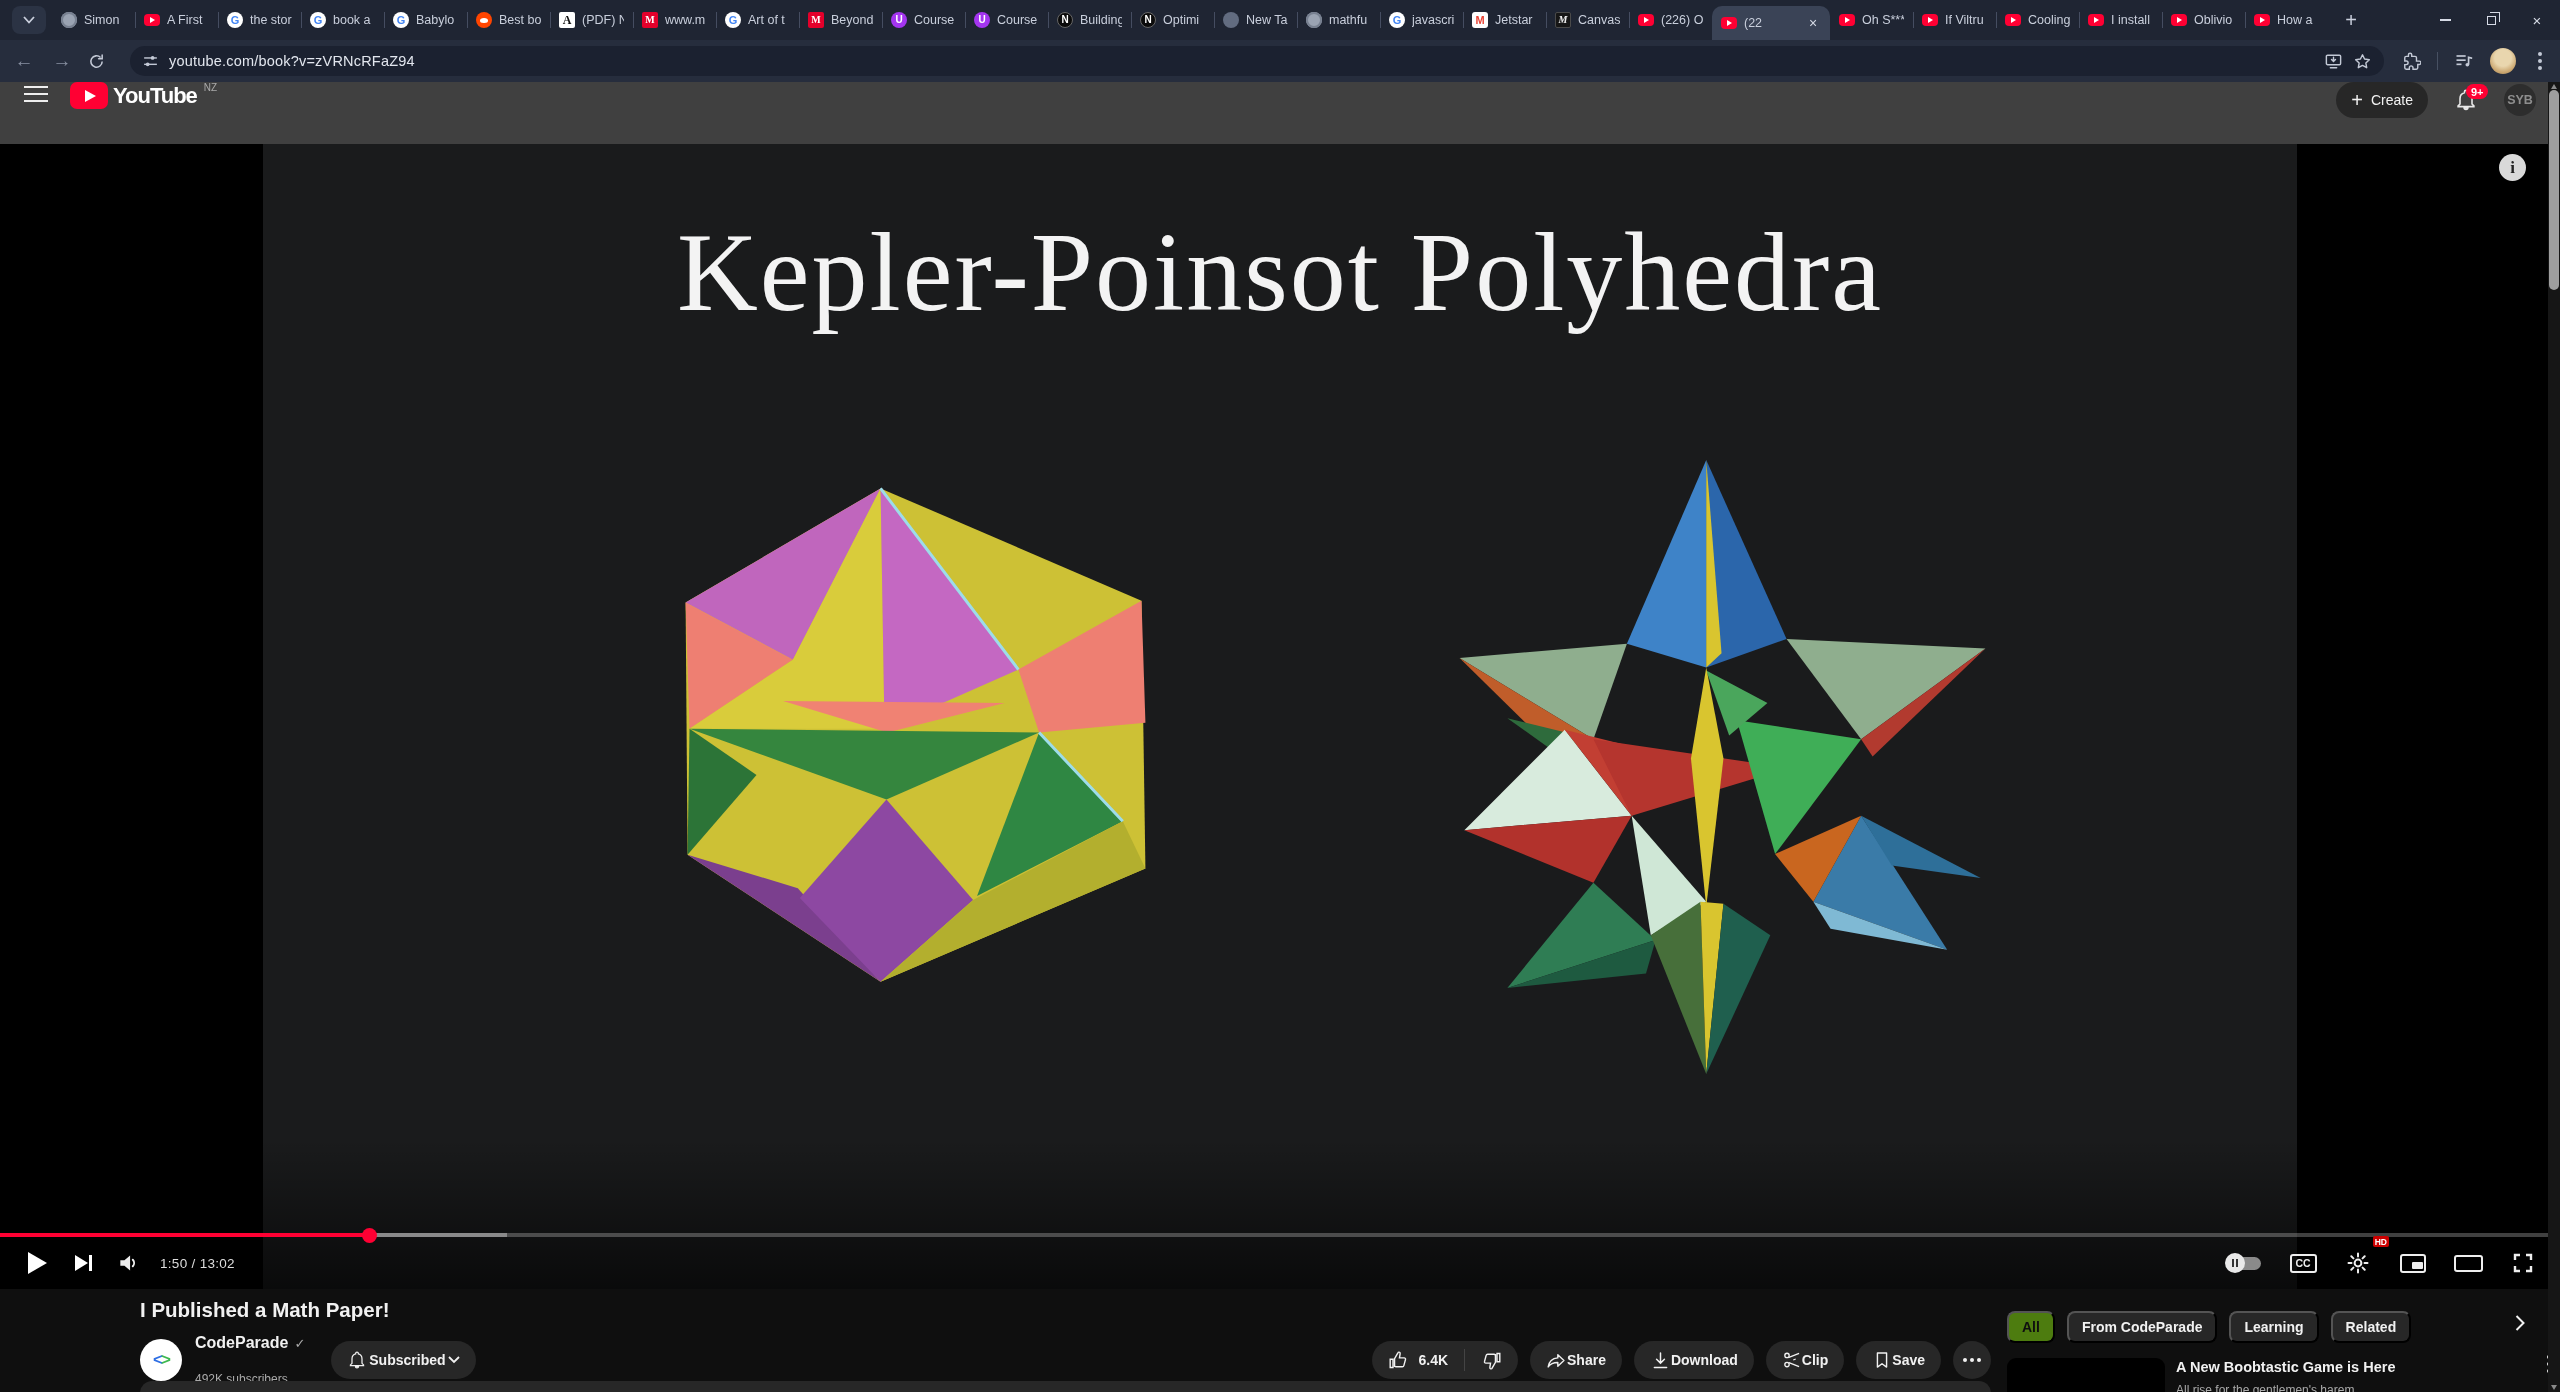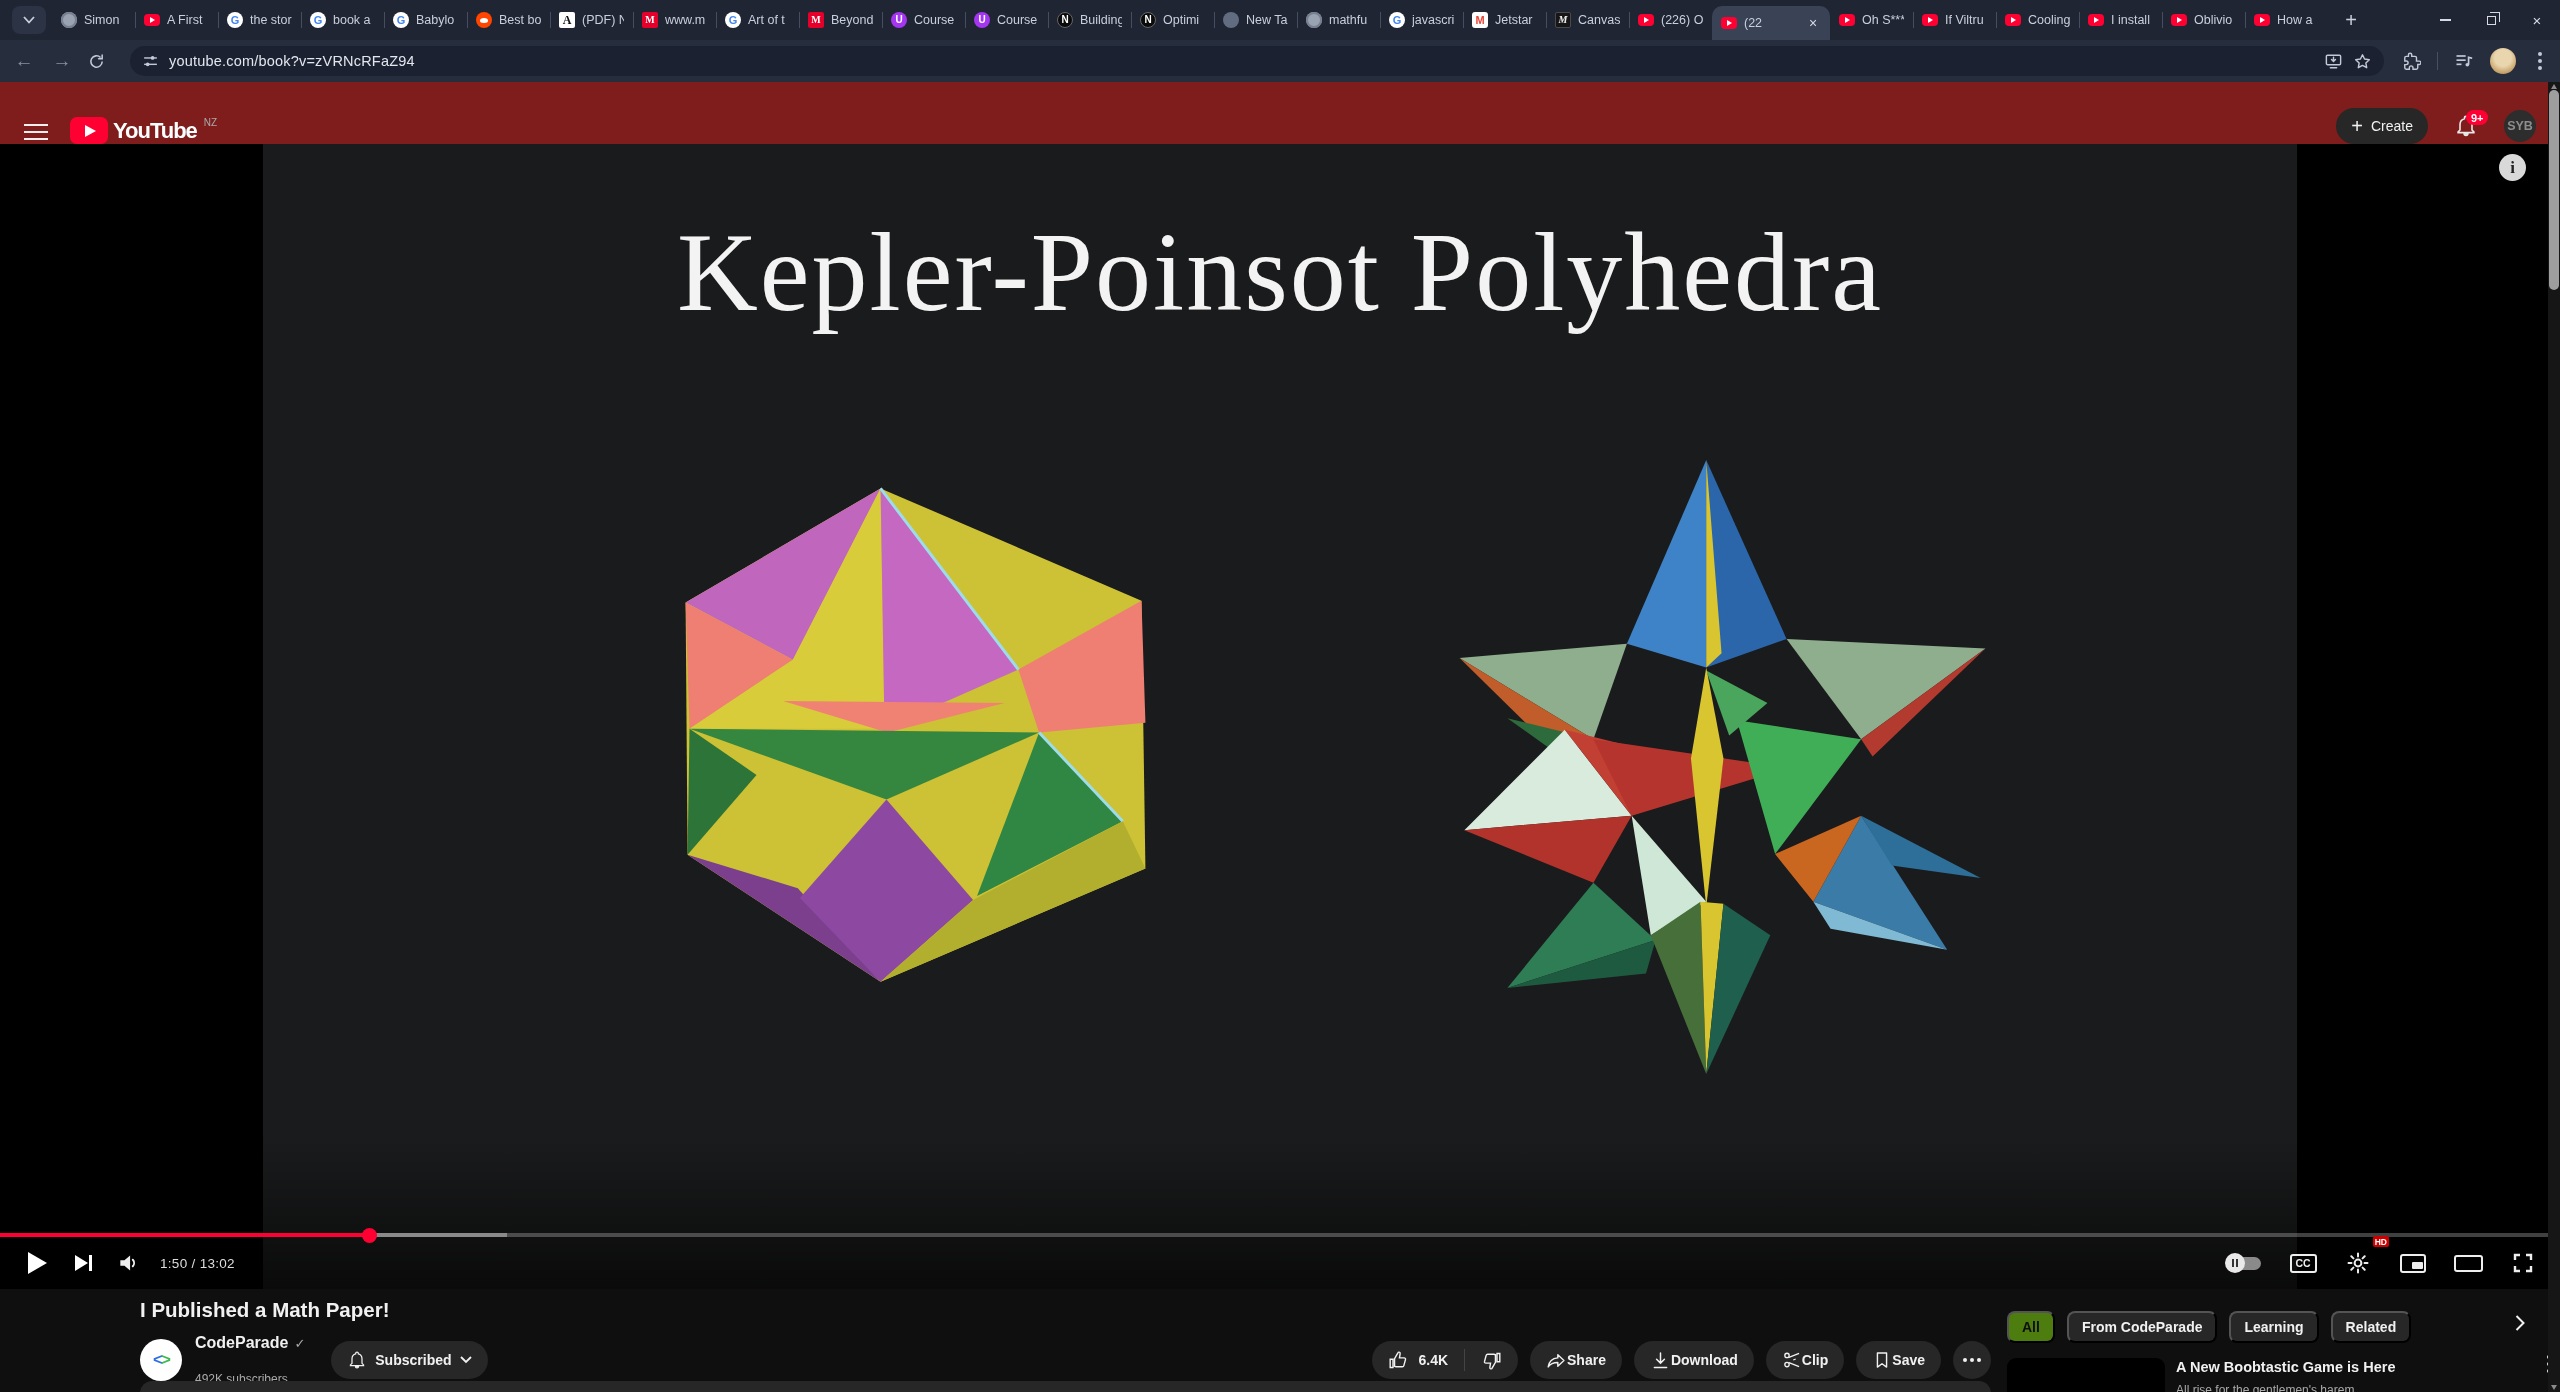--- a/index.html
+++ b/index.html
@@ -44,21 +44,21 @@
   #addressbar{height:42px;background:#262d3d;display:flex;align-items:center;padding:0 12px;gap:14px}
   .nav-ic{color:#c3c9d6;font-size:19px;width:24px;text-align:center}
   .nav-ic.dim{color:#8a92a3}
   #omnibox{flex:1;height:30px;background:#1b2130;border-radius:15px;display:flex;align-items:center;padding:0 12px;gap:10px;margin:0 4px}
   #omnibox .url{flex:1;font-size:14.5px;color:#e2e6ee;letter-spacing:.2px}
   .bar-right{display:flex;align-items:center;gap:16px}
   .vsep{width:1px;height:18px;background:#475062}
   .chrome-avatar{width:26px;height:26px;border-radius:50%;background:radial-gradient(circle at 50% 38%,#e9d6ae 0 40%,#caa56e 70%,#8f7a55 100%)}
 
   
-  #yt-header{position:relative;height:62px;background:#7f1d1d;display:flex;align-items:flex-end;padding:0 24px}
+  #yt-header{position:relative;height:62px;background:#404040;display:flex;align-items:flex-start;padding:0 24px}
   .burger{width:24px;height:24px;display:flex;flex-direction:column;justify-content:center;gap:5px;margin-right:22px}
   .burger i{height:1.8px;background:#eee;display:block}
   .yt-logo{display:flex;align-items:flex-start;gap:5px}
   .logo-mark{width:38px;height:27px;background:#f03;border-radius:7px;display:flex;align-items:center;justify-content:center}
   .logo-mark::after{content:"";border-left:11px solid #fff;border-top:6.5px solid transparent;border-bottom:6.5px solid transparent;margin-left:2px}
   .logo-word{font-size:22px;font-weight:700;color:#fff;letter-spacing:-1px;line-height:27px}
   .logo-region{font-size:10px;color:#aaa;margin-left:2px}
   #search-wrap{position:absolute;left:953px;top:11px;display:flex;align-items:center}
   #search-input{width:540px;height:40px;background:#121212;border:1px solid #2e2e2e;border-right:none;border-radius:20px 0 0 20px;color:#eee;font-size:16px;padding:0 18px;outline:none}
   #search-input::placeholder{color:#8a8a8a}
@@ -103,21 +103,21 @@
   #leftcol{position:absolute;left:140px;top:0;width:1851px}
   #vid-title{margin-top:9px;font-size:20.5px;font-weight:700;color:#f1f1f1}
   #chan-row{margin-top:12px;display:flex;align-items:center}
   #chan-avatar{width:42px;height:42px;border-radius:50%;background:#fff;display:flex;align-items:center;justify-content:center;font-weight:900;font-size:17px;letter-spacing:-2px}
   #chan-avatar .l1{color:#2f6fe4}#chan-avatar .l2{color:#3fb950}
   #chan-meta{margin-left:13px}
   #chan-name-row{display:flex;align-items:center;gap:6px}
   #chan-name{font-size:16px;font-weight:700;color:#f1f1f1}
   .verified{color:#aaa;font-size:13px}
   #chan-subs{font-size:12px;color:#aaa;margin-top:20px}
-  #subscribed-btn{margin-left:26px;height:38px;border-radius:19px;background:#272727;color:#f1f1f1;display:flex;align-items:center;gap:8px;padding:0 16px;font-size:14px;font-weight:600}
+  #subscribed-btn{margin-left:26px;height:38px;border-radius:19px;background:#272727;color:#f1f1f1;display:flex;align-items:center;gap:2px;padding:0 16px;font-size:14px;font-weight:600}
   #actions{margin-left:auto;display:flex;align-items:center;gap:12px}
   .pill{height:38px;border-radius:19px;background:#272727;color:#f1f1f1;display:flex;align-items:center;gap:0;padding:0 16px;font-size:14px;font-weight:600}
   #like-pill{padding:0}
   #like-pill .half{display:flex;align-items:center;gap:9px;padding:0 16px;height:100%}
   #like-pill .div{width:1px;height:22px;background:#444}
   .round-btn{width:38px;height:38px;border-radius:50%;background:#272727;display:flex;align-items:center;justify-content:center;color:#f1f1f1}
   .hdots,.vdots{position:relative;width:4px;height:4px;border-radius:50%;background:currentColor}
   .hdots::before,.hdots::after,.vdots::before,.vdots::after{content:"";position:absolute;width:4px;height:4px;border-radius:50%;background:currentColor}
   .hdots::before{left:-7px}.hdots::after{left:7px}
   .vdots::before{top:-7px}.vdots::after{top:7px}

